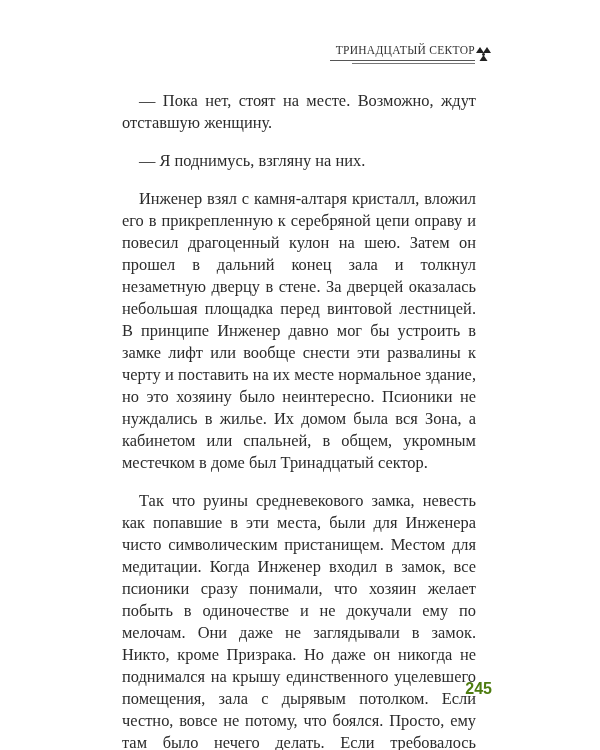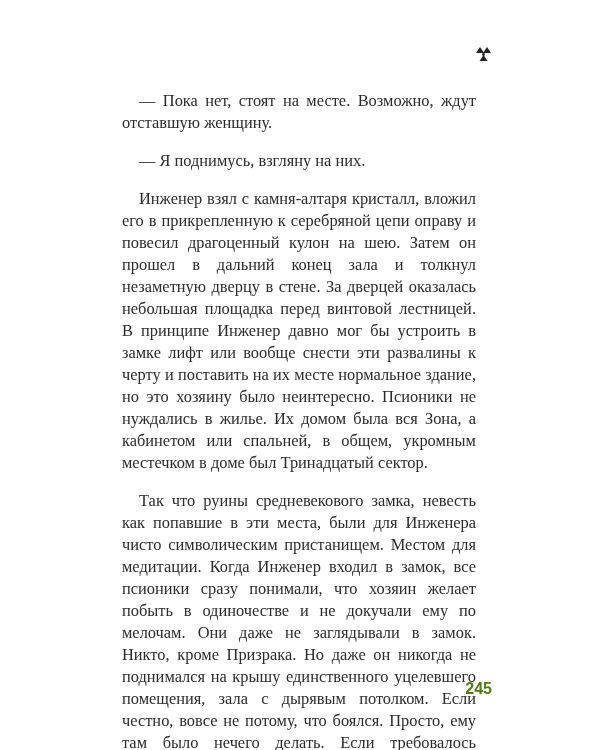--- a/index.html
+++ b/index.html
@@ -32,20 +32,25 @@
   .folio {
     position: absolute; left: 462px; top: 680px; width: 30px; text-align: right;
     font-family: "Liberation Sans", sans-serif; font-weight: bold; font-size: 16px; color: #4d7c0f;
   }
 </style>
 </head>
 <body>
 
 <div class="page">
 
+  <div class="running-head">
+    <span class="title">ТРИНАДЦАТЫЙ СЕКТОР</span>
+    <div class="rule1"></div>
+    <div class="rule2"></div>
+  </div>
 
   <svg class="rad-icon" viewBox="0 0 15 14">
     <polygon points="4,0 8,6 0,6" fill="#222"></polygon>
     <polygon points="11,0 15,6 7,6" fill="#222"></polygon>
     <circle cx="7.5" cy="7.5" r="1.4" fill="#222"></circle>
     <polygon points="7.5,8 11.5,14 3.5,14" fill="#222"></polygon>
   </svg>
 
   <div class="body-text">
     <p>— Пока нет, стоят на месте. Возможно, ждут отставшую женщину.</p>

